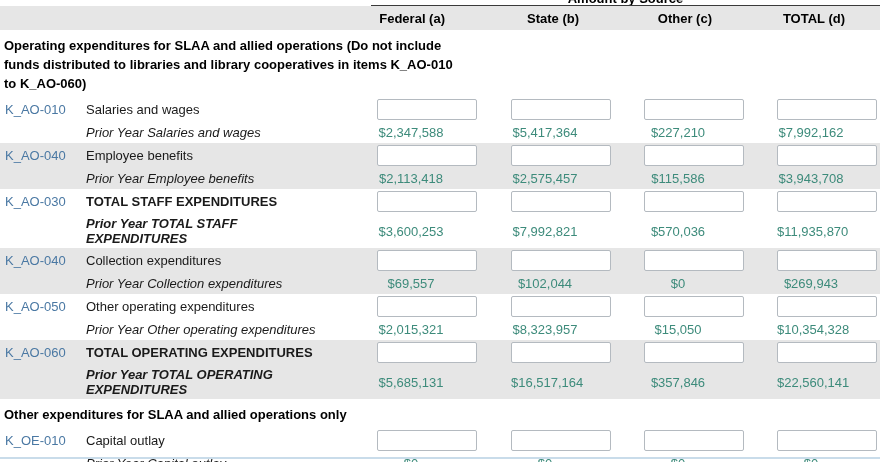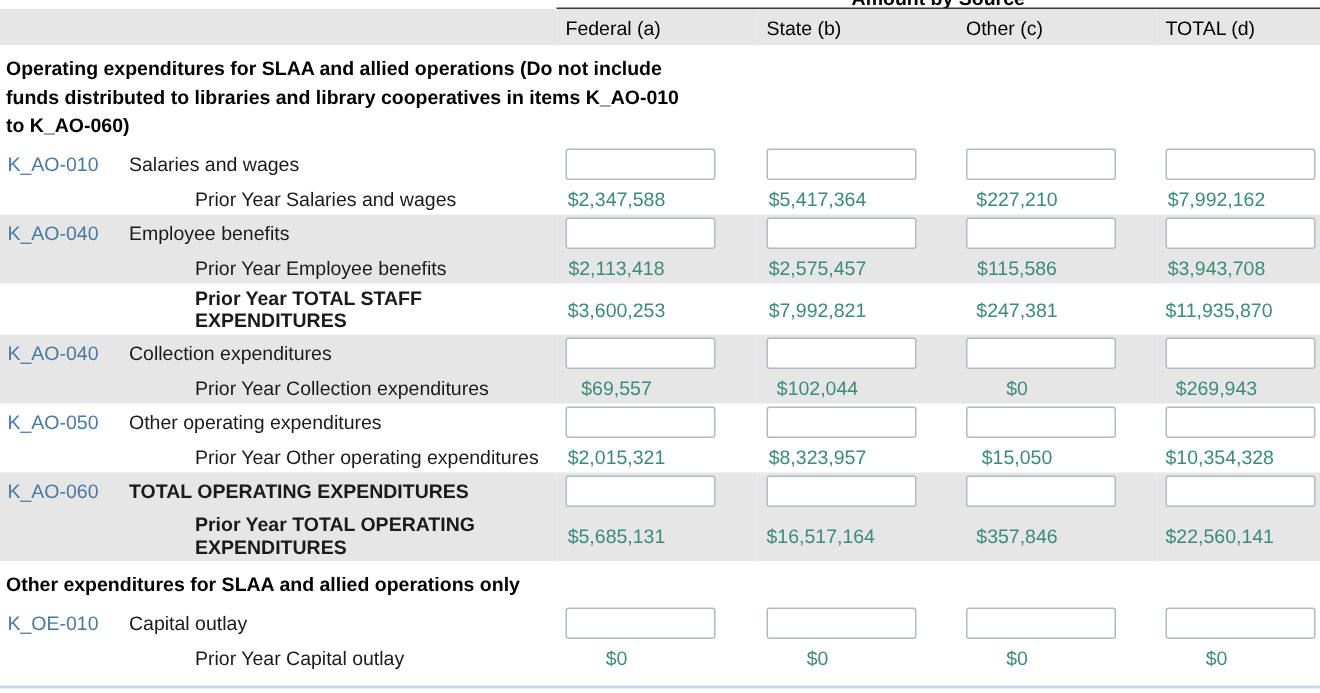--- a/index.html
+++ b/index.html
@@ -9,36 +9,36 @@
   
   .amount-header-text{position:absolute;left:371px;top:-9px;width:509px;text-align:center;
     font-weight:bold;font-size:13px;color:#000;white-space:nowrap;}
   .amount-header-line{position:absolute;left:371px;top:5px;width:509px;height:1px;background:#3a3a3a;}
 
   table.form{position:absolute;top:6px;left:0;width:880px;border-collapse:collapse;table-layout:fixed;}
   td{padding:0;vertical-align:middle;}
 
   
   tr.band td{background:#e6e6e6;height:24px;}
-  .col-head{display:block;width:68px;margin-left:6px;text-align:left;
-    font-weight:normal;color:#000;white-space:nowrap;font-size:13px;}
+  .col-head{display:block;width:68px;margin-left:6px;text-align:right;
+    font-weight:bold;color:#000;white-space:nowrap;font-size:13px;}
 
   
   tr.section-title td{padding:6px 0 4px 4px;}
   .section-title-text{max-width:455px;font-weight:bold;font-size:13px;line-height:19px;color:#000;}
 
   
   tr.r-cur td{height:25px;}
   tr.r-pri td{height:21px;}
   tr.shaded td{background:#e6e6e6;}
   .code{padding-left:5px;margin-left:11px;}
   .code a{color:#4a78a3;text-decoration:none;cursor:pointer;}
   .label-cell{padding-left:4px;}
   .label-text{color:#1a1a1a;}
-  .prior-label-text{max-width:255px;line-height:15px;padding:2px 0;margin-left:44px;}
+  .prior-label-text{font-style:italic;max-width:255px;line-height:15px;padding:2px 0;}
   tr.em .label-text{font-weight:bold;}
   tr.em .prior-label-text{font-weight:bold;}
 
   input.amt{display:block;width:100px;height:21px;margin-left:6px;box-sizing:border-box;
     border:1px solid #b4bac0;border-radius:2px;background:#fff;padding:0 4px;
     font-family:"Liberation Sans","DejaVu Sans",sans-serif;font-size:13px;}
   .prior-value{display:block;width:68px;margin-left:6px;text-align:center;
     white-space:nowrap;color:#3d8b7b;}
 
   .bottom-rule{position:absolute;left:0;top:457px;width:880px;height:2px;background:#c9dcea;}
@@ -150,33 +150,51 @@
             <span class="prior-value">$2,575,457</span>
           </td>
     <td>
             <span class="prior-value">$115,586</span>
           </td>
     <td>
             <span class="prior-value">$3,943,708</span>
           </td>
   </tr>
 
+  <tr class="r-cur em">
+    <td class="code"><a>K_AO-030</a></td>
+    <td class="label-cell">
+            <div class="label-text">TOTAL STAFF EXPENDITURES</div>
+          </td>
+    <td>
+            <input class="amt" type="text" value="" style="">
+          </td>
+    <td>
+            <input class="amt" type="text" value="" style="">
+          </td>
+    <td>
+            <input class="amt" type="text" value="" style="">
+          </td>
+    <td>
+            <input class="amt" type="text" value="" style="">
+          </td>
+  </tr>
   <tr class="r-pri em">
     <td class="code"></td>
     <td class="label-cell">
             <div class="prior-label-text">Prior Year TOTAL STAFF EXPENDITURES</div>
           </td>
     <td>
             <span class="prior-value">$3,600,253</span>
           </td>
     <td>
             <span class="prior-value">$7,992,821</span>
           </td>
     <td>
-            <span class="prior-value">$247,381</span>
+            <span class="prior-value">$570,036</span>
           </td>
     <td>
             <span class="prior-value">$11,935,870</span>
           </td>
   </tr>
 
   <tr class="r-cur shaded">
     <td class="code"><a>K_AO-040</a></td>
     <td class="label-cell">
             <div class="label-text">Collection expenditures</div>

